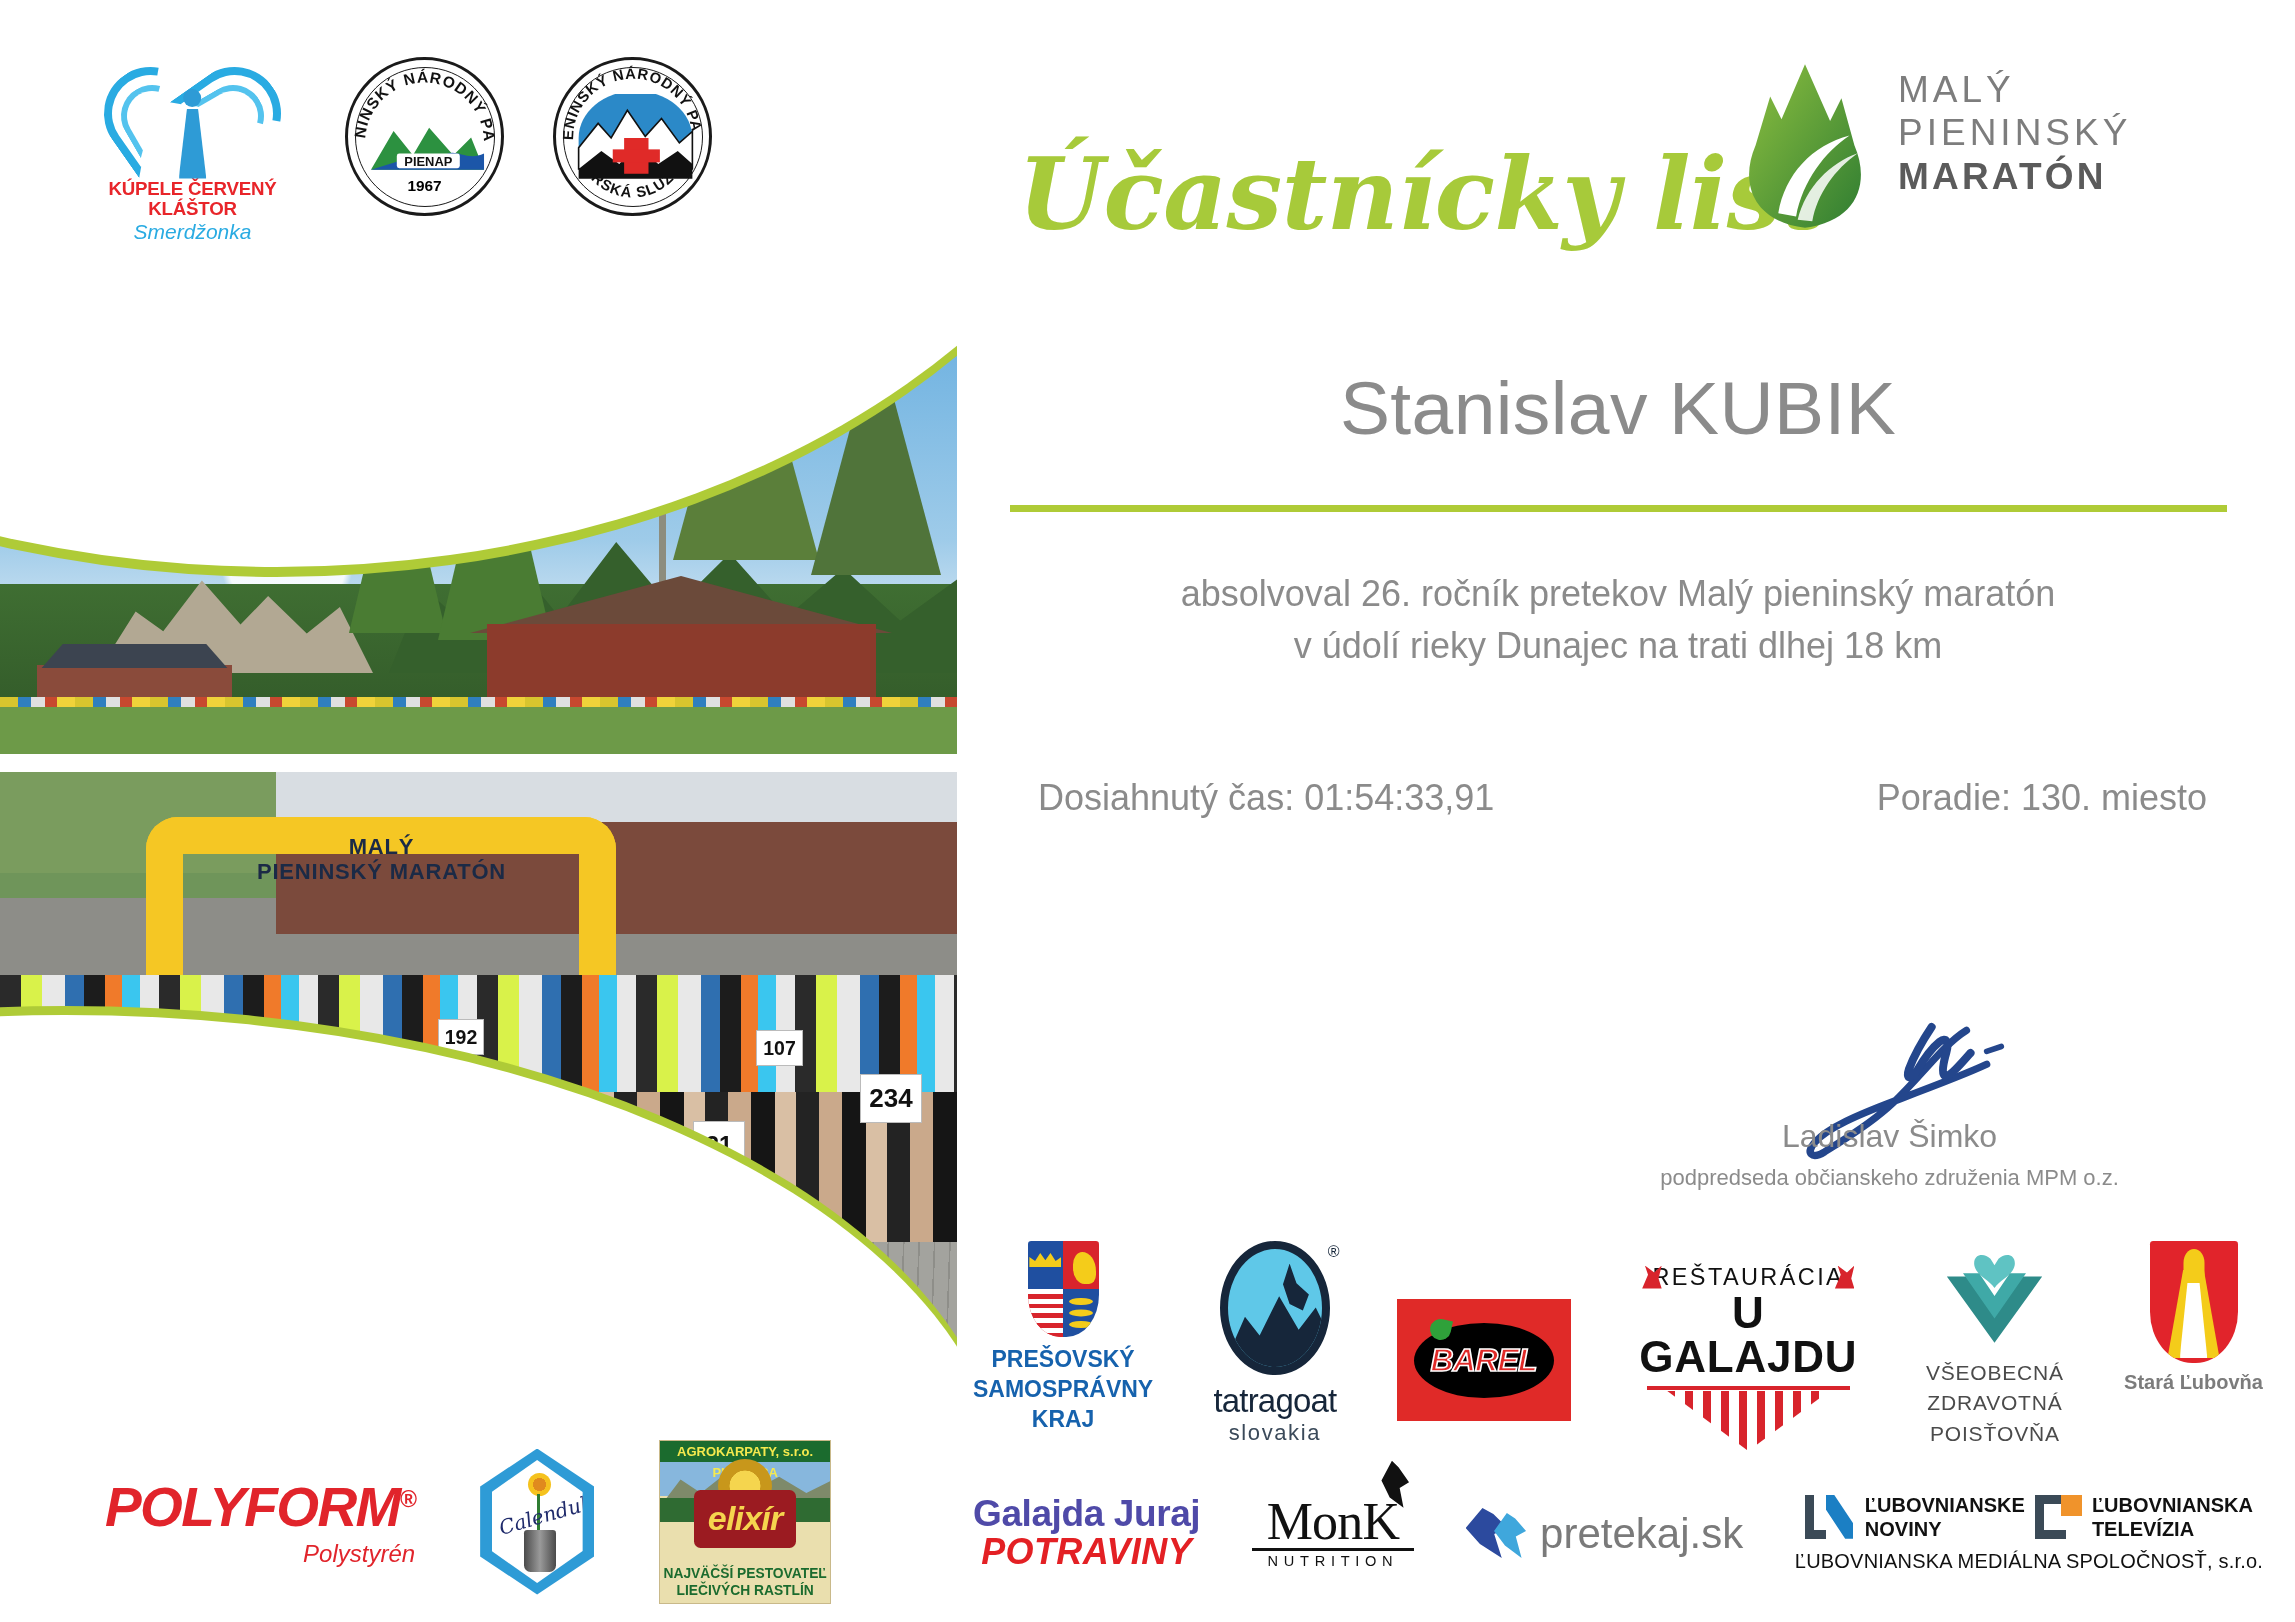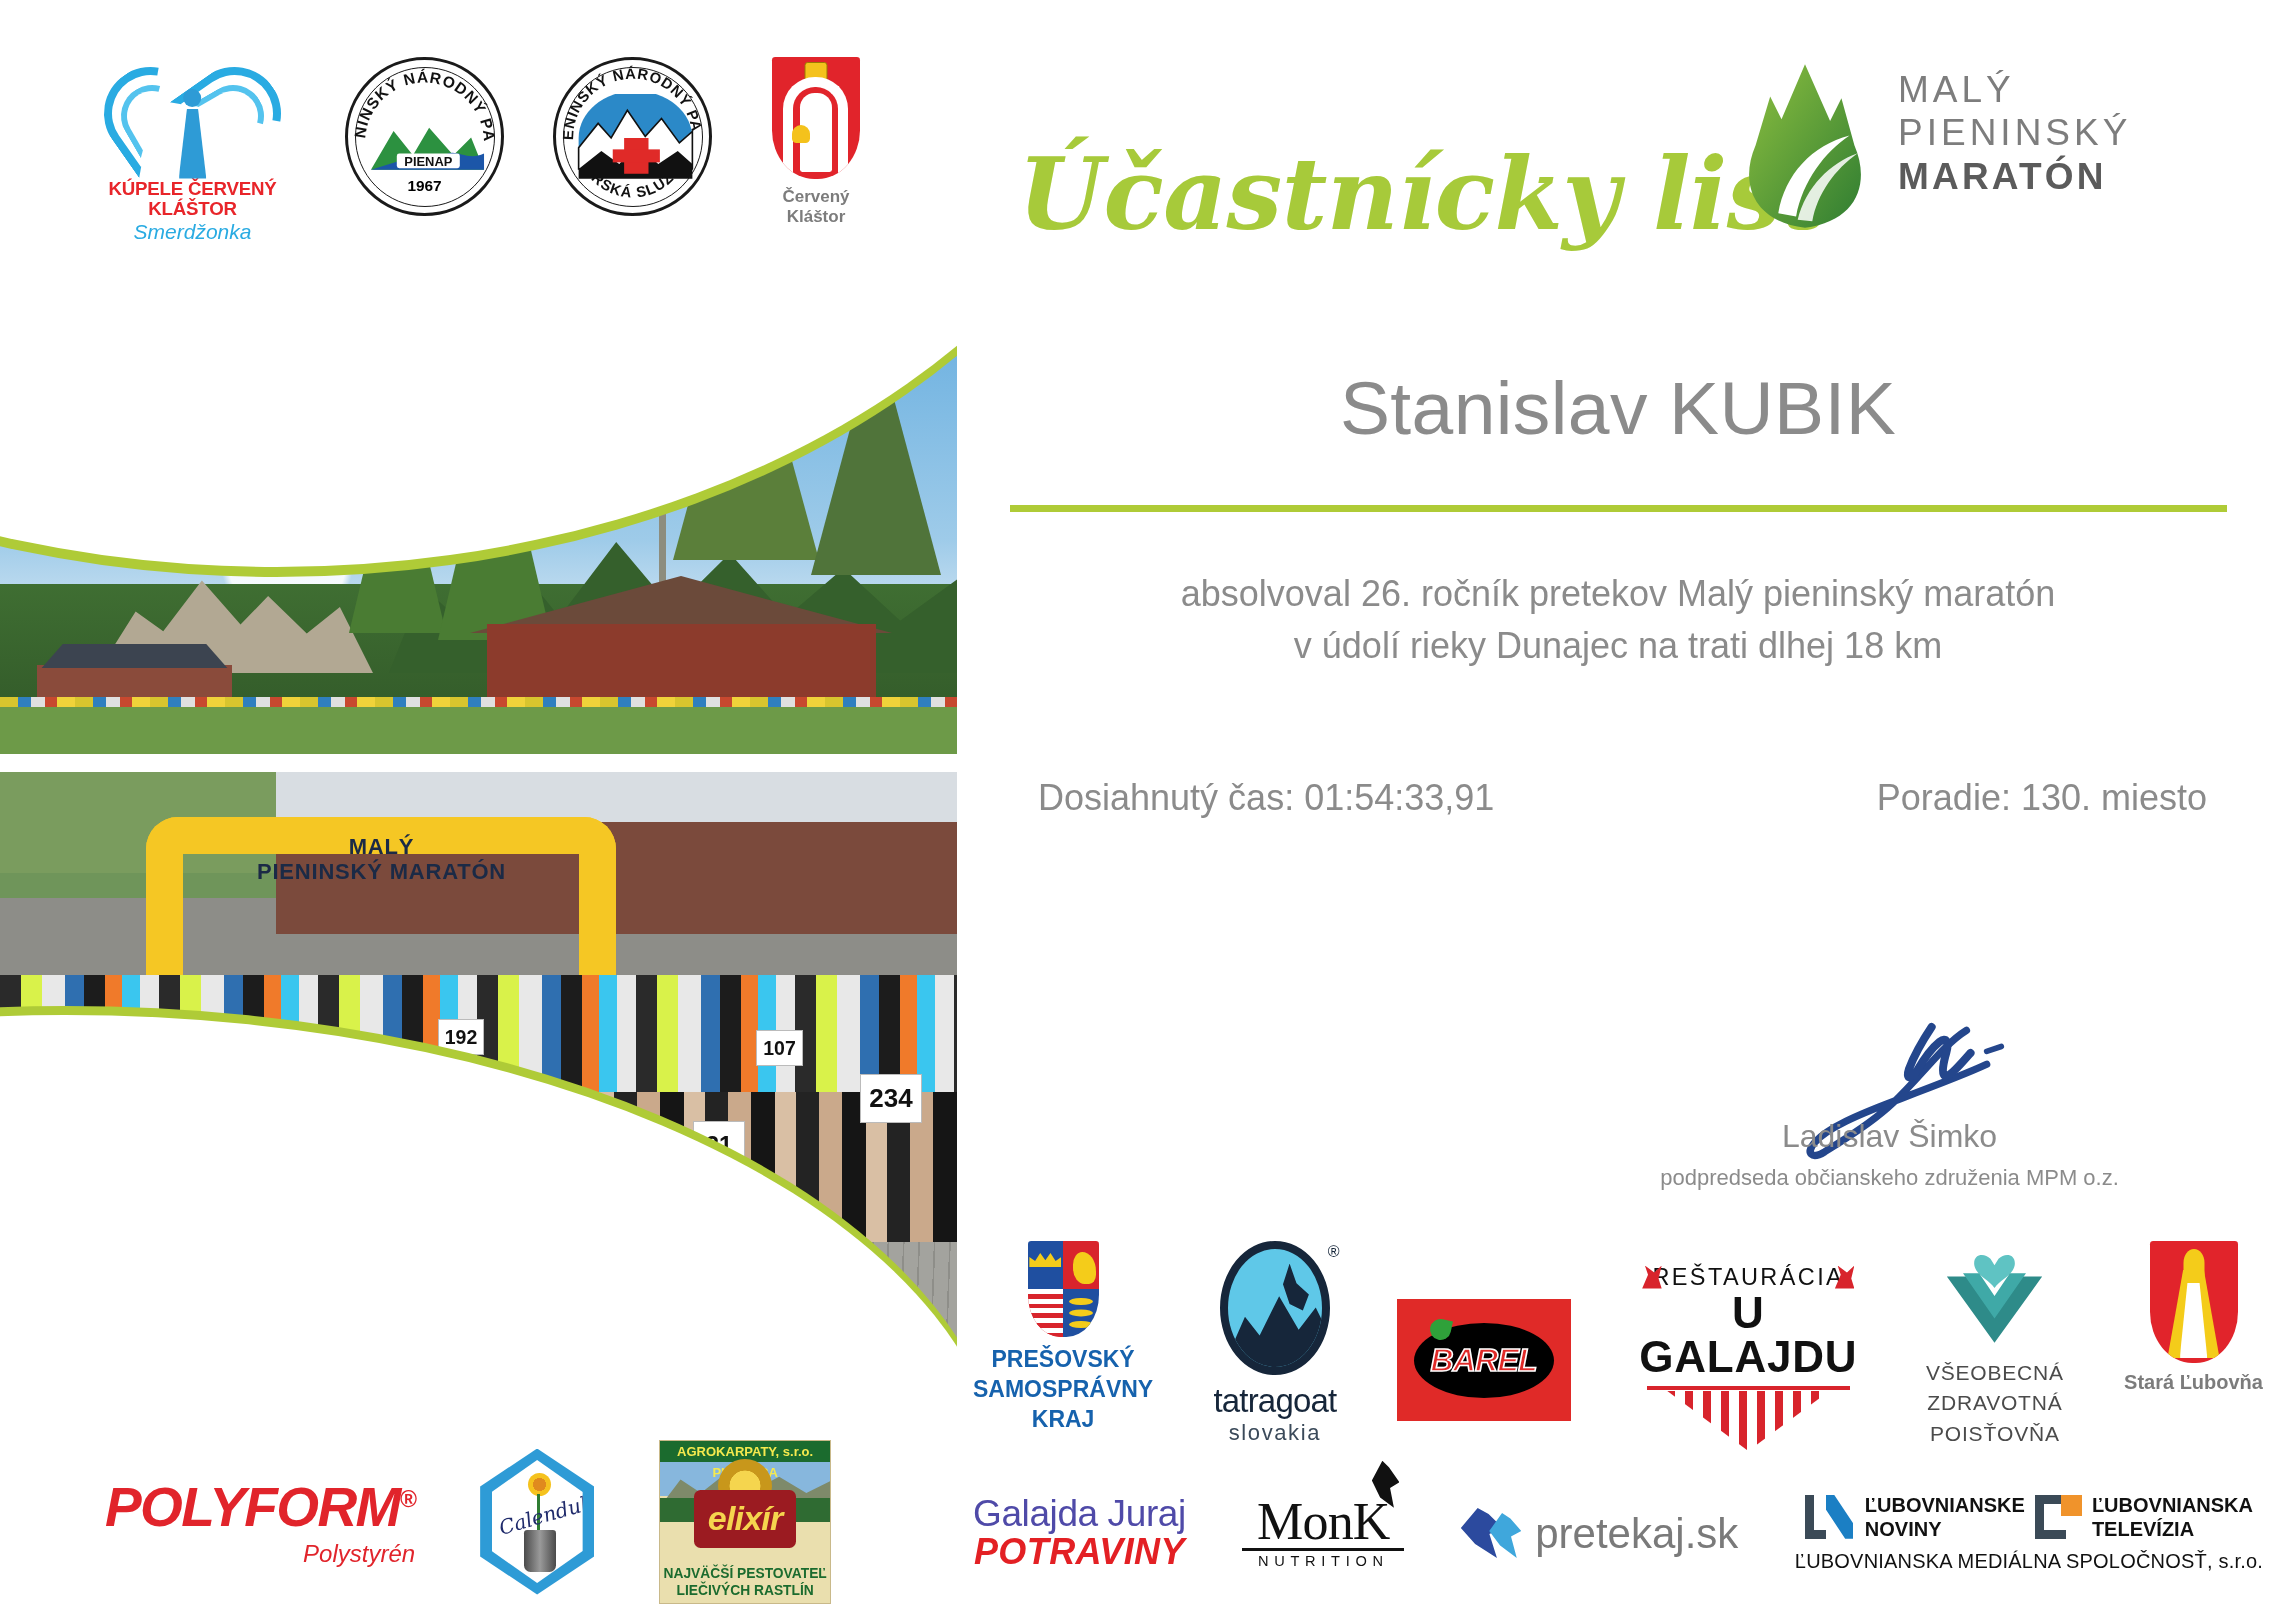--- a/index.html
+++ b/index.html
@@ -206,21 +206,21 @@
        border-radius:3.2px 3.2px 48% 48%/3.2px 3.2px 42% 42%;position:relative;overflow:hidden;}
   .sl-robe{position:absolute;left:50%;bottom:4.9px;transform:translateX(-50%);width:52px;height:88px;
        background:#F4CC1A;clip-path:polygon(30% 0,70% 0,100% 100%,0 100%);}
   .sl-inner{position:absolute;left:50%;bottom:4.9px;transform:translateX(-50%);width:27.6px;height:75px;
        background:#fff;clip-path:polygon(28% 0,72% 0,100% 100%,0 100%);}
   .sl-mitre{position:absolute;left:50%;top:8px;transform:translateX(-50%);width:21px;height:27.6px;
        background:#F4CC1A;border-radius:50% 50% 10% 10%;}
   .sl-txt{color:#7C7C7C;font-weight:bold;font-size:20px;margin-top:8px;}
 
   
-  .gj-1{color:#4F4AA8;font-weight:normal;font-size:37px;letter-spacing:-0.4px;}
+  .gj-1{color:#4F4AA8;font-weight:bold;font-size:37px;letter-spacing:-0.4px;}
   .gj-2{color:#E32024;font-weight:bold;font-style:italic;font-size:36px;letter-spacing:0.4px;margin-top:-3.2px;}
   .monk{position:relative;text-align:center;}
   .monk-1{color:#111;font-size:52px;font-family:"Liberation Serif",serif;letter-spacing:-0.8px;line-height:.95;}
   .monk-bar{width:162px;height:3.2px;background:#111;margin:1.6px auto 0;}
   .monk-2{color:#111;font-size:14.6px;letter-spacing:5.7px;margin-top:2.4px;}
   .monk-fig{position:absolute;right:4.9px;top:-36px;width:27.6px;height:47px;background:#111;
        clip-path:polygon(38% 0,62% 14%,100% 46%,66% 58%,80% 100%,30% 78%,0 42%);}
   .pretekaj{display:flex;align-items:flex-end;gap:14px;}
   .pk-run{width:42px;height:50px;background:#2C4A9E;
        clip-path:polygon(40% 0,66% 12%,100% 40%,68% 52%,86% 100%,34% 72%,0 40%);}
@@ -328,29 +328,20 @@
         <svg style="position:absolute;left:21px;top:34px;width:117px;height:88px" viewBox="0 0 144 108">
           <path d="M2,54 A70,58 0 0 1 142,54 L142,66 L2,66 Z" fill="#2B89C8"></path>
           <path d="M2,66 L26,36 L42,54 L62,20 L84,52 L104,30 L126,60 L142,46 L142,92 L2,92 Z" fill="#fff" stroke="#111" stroke-width="2"></path>
           <path d="M2,92 L30,70 L52,86 L74,62 L100,86 L124,70 L142,86 L142,104 L2,104 Z" fill="#111"></path>
           <rect x="58" y="54" width="30" height="44" fill="#E02A28"></rect>
           <rect x="44" y="68" width="58" height="16" fill="#E02A28"></rect>
         </svg>
       </div>
     </div>
 
-    <div class="logobox crest">
-      <div class="crest-shield">
-        <div class="crest-cap"></div>
-        <div class="crest-arch"></div>
-        <div class="crest-monk"></div>
-        <div class="crest-bell"></div>
-      </div>
-      <div class="crest-label">Červený Kláštor</div>
-    </div>
   </div>
 
   <div class="script-title">
     <svg width="673" height="146" viewBox="0 0 830 180" style="font-size:124px">
       <text x="0" y="132" font-family="DejaVu Serif, serif" font-style="italic" font-weight="bold" font-size="122" fill="#A7CA3A">Účastnícky list</text>
     </svg>
   </div>
 
   <div class="brand">
     <svg class="brand-mark" viewBox="0 0 190 210">

